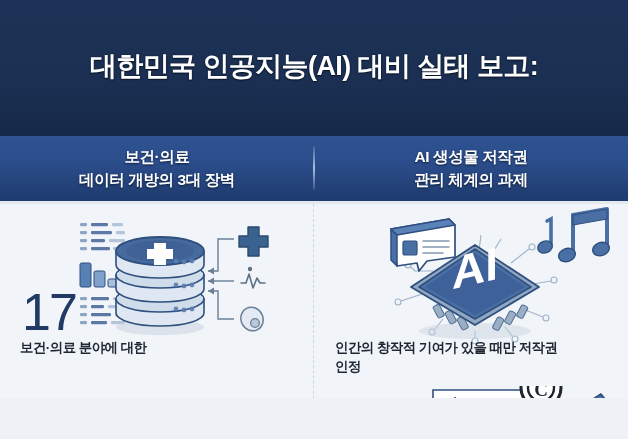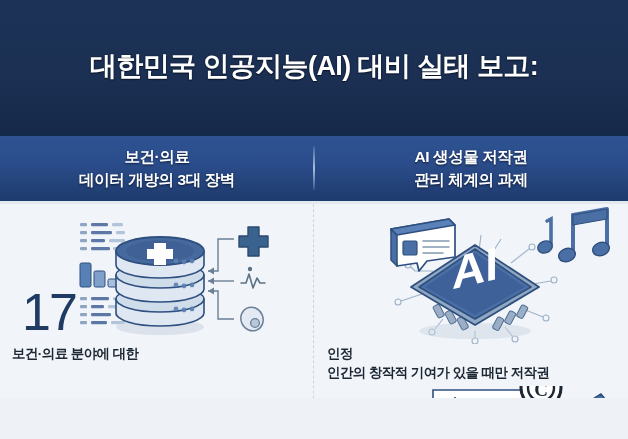--- a/index.html
+++ b/index.html
@@ -66,21 +66,21 @@
   }
   .col-divider {
     position:absolute; left:313px; top:204px; width:0; height:235px;
     border-left:1.5px dashed #c9d6e6;
   }
   .panel { position:absolute; top:201px; width:313px; height:238px; overflow:hidden; }
   .panel-left { left:0; }
   .panel-right { left:315px; }
 
   .illus { position:relative; width:100%; height:143px; }
-  .caption-wrap { position:absolute; left:0; top:143px; width:100%; padding:0 12px; }
+  .caption-wrap { position:absolute; left:0; top:137px; width:100%; padding:0 20px; }
   .caption {
     color:#1d2733; font-weight:bold; font-size:13.4px;
     line-height:1.42; letter-spacing:-0.5px;
   }
   .big-number {
     color:#1f3b63; font-weight:normal; font-size:52px;
     line-height:1; letter-spacing:-2px;
     position:absolute; left:22px; top:56px;margin-top:29px;
   }
 
@@ -292,22 +292,22 @@
           <path d="M258 14 L292 8 L292 46" stroke="#4a6fa5" stroke-width="4" fill="none" stroke-linecap="round" stroke-linejoin="round"></path>
           <path d="M258 14 L258 52" stroke="#4a6fa5" stroke-width="4" fill="none" stroke-linecap="round"></path>
           <path d="M258 14 L292 8 L292 18 L258 24 Z" fill="#4a6fa5" stroke="#2f4f7f" stroke-width="1.2" stroke-linejoin="round"></path>
           <ellipse cx="252" cy="54" rx="8.5" ry="6.5" transform="rotate(-20 252 54)" fill="#4a6fa5" stroke="#2f4f7f" stroke-width="1.4"></ellipse>
           <ellipse cx="286" cy="48" rx="8.5" ry="6.5" transform="rotate(-20 286 48)" fill="#4a6fa5" stroke="#2f4f7f" stroke-width="1.4"></ellipse>
         </g>
       </svg>
     </div>
 
     <div class="caption-wrap">
+      <div class="caption">인간의 창작적 기여가 있을 때만 저작권</div>
       <div class="caption">인정</div>
-      <div class="caption">인간의 창작적 기여가 있을 때만 저작권</div>
     </div>
 
     <svg width="313" height="56" viewBox="0 0 313 56" style="position:absolute; left:0; top:185px;">
 
       <g>
         <path d="M118 4 h112 v58 h-112 z" fill="#ffffff" stroke="#2f4f7f" stroke-width="1.6" rx="3"></path>
         <g stroke="#9fb0c4" stroke-width="1">
           <path d="M128 20 h92"></path>
             <path d="M128 25 h92"></path>
             <path d="M128 30 h92"></path>

